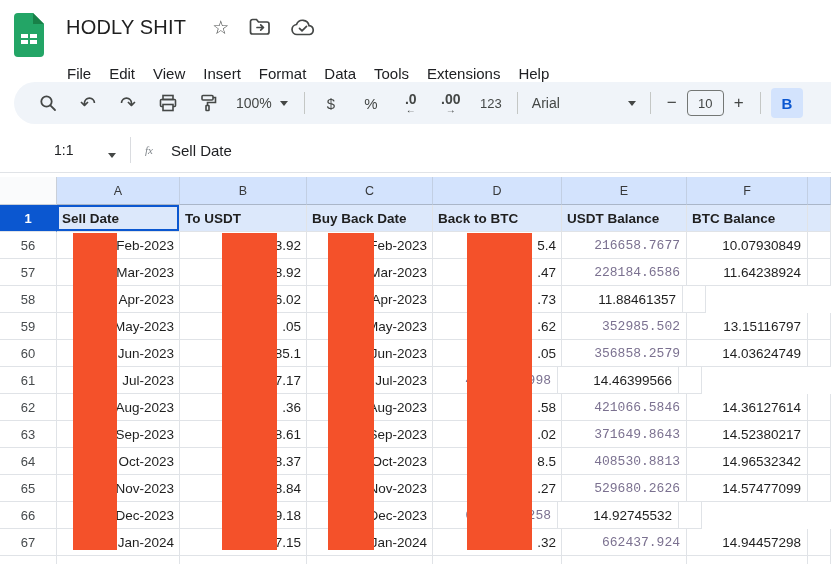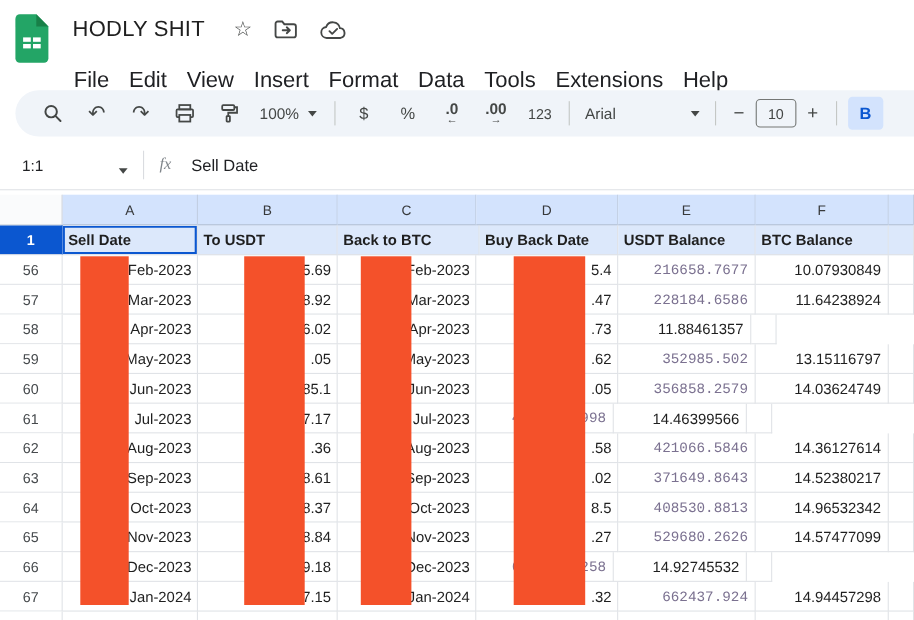--- a/index.html
+++ b/index.html
@@ -9,21 +9,21 @@
 
   
   .titlebar { position:absolute; top:0; left:0; width:831px; height:78px; display:flex; align-items:flex-start; padding:12px 0 0 12px; background:#fff; }
   .logo { flex:0 0 auto; margin-right:20px; }
   .title-block { display:flex; flex-direction:column; }
   .title-row { display:flex; align-items:center; height:30px; }
   .doc-title { font-size:20px; color:#1f1f1f; font-weight:500; letter-spacing:0.2px; }
   .title-icons { display:flex; align-items:center; gap:20px; margin-left:26px; color:#444746; }
   .star-glyph { font-size:19px; line-height:1; color:#444746; }
   .menubar { display:flex; align-items:center; height:26px; margin-top:2px; margin-left:-8px; }
-  .menu-item { font-size:20px; color:#202124; padding:2px 9px; border-radius:6px; cursor:default;margin-top:32px; }
+  .menu-item { font-size:15px; color:#202124; padding:2px 9px; border-radius:6px; cursor:default;margin-top:32px; }
 
   
   .qtoolbar { position:absolute; top:82px; left:14px; width:817px; height:42px; background:#f0f4f9; border-radius:24px 0 0 24px; display:flex; align-items:center; }
   .tbtn { width:40px; height:32px; display:flex; align-items:center; justify-content:center; color:#444746; flex:0 0 auto; }
   .tbtn.first { margin-left:14px; }
   .uglyph { font-size:19px; color:#444746; line-height:1; }
   .zoom-ctl { display:flex; align-items:center; margin:0 10px 0 8px; color:#444746; }
   .zoom-label { font-size:14px; color:#444746; margin-right:8px; }
   .caret { width:0; height:0; border-left:4px solid transparent; border-right:4px solid transparent; border-top:5px solid #444746; display:inline-block; }
   .tdivider { width:1px; height:22px; background:#c4c7c5; margin:0 6px; flex:0 0 auto; }
@@ -33,24 +33,24 @@
   .decfmt .sub { font-size:10px; color:#444746; margin-top:-1px; }
   .fmt123 { font-size:13px; color:#444746; font-weight:500;text-align:right; }
   .font-ctl { display:flex; align-items:center; justify-content:space-between; width:104px; margin:0 8px; }
   .font-name { font-size:14px; color:#444746; }
   .minusplus { font-size:17px; color:#444746; width:30px; text-align:center; }
   .size-box { width:37px; height:26px; border:1px solid #747775; border-radius:4px; display:flex; align-items:center; justify-content:center; font-size:13px; color:#444746; background:transparent; }
   .bold-btn { width:32px; height:30px; background:#d3e3fd; border-radius:4px; display:flex; align-items:center; justify-content:center; color:#0b57d0; font-weight:bold; font-size:15px; margin-left:4px; }
 
   
   .formula-row { position:absolute; top:128px; left:0; width:831px; height:45px; display:flex; align-items:center; border-bottom:1px solid #e0e3e7; background:#fff; }
-  .name-box { display:flex; align-items:flex-end; width:130px; padding-left:20px; }
+  .name-box { display:flex; align-items:flex-end; width:130px; padding-left:54px; }
   .name-box-text { font-size:14px; color:#202124; flex:1; }
   .fdivider { width:1px; height:26px; background:#dadce0; margin-right:14px; }
-  .fx { font-style:italic; font-size:15px; color:#80868b; margin-right:18px; font-family:"Liberation Serif", serif; }
+  .fx { font-style:italic; font-size:11px; color:#80868b; margin-right:18px; font-family:"Liberation Serif", serif; }
   .formula-content { font-size:15px; color:#202124; }
 
   
   .grid { position:absolute; top:177px; left:0; width:831px; background:#fff; }
   .colhdr-row, .row { display:flex; }
   .colhdr-row { height:28px; }
   .corner { width:57px; height:28px; background:#fafbfc; border-right:1px solid #c9cfd8; border-bottom:1px solid #c9cfd8; }
   .colhdr { height:28px; background:#d3e3fd; border-right:1px solid #c2cfe3; border-bottom:1px solid #aab6c8; display:flex; align-items:center; justify-content:center; font-size:12.5px; color:#37393b; }
   .col-a{width:123px}.col-b{width:127px}.col-c{width:126px}.col-d{width:129px}.col-e{width:125px}.col-f{width:121px}.col-g{width:23px}
   .rowhdr { width:57px; display:flex; align-items:center; justify-content:center; font-size:13px; color:#464a4d; border-right:1px solid #e0e3e7; border-bottom:1px solid #e0e3e7; background:#fff; }
@@ -203,31 +203,31 @@
         <div class="colhdr col-c">C</div>
         <div class="colhdr col-d">D</div>
         <div class="colhdr col-e">E</div>
         <div class="colhdr col-f">F</div>
         <div class="colhdr col-g"></div>
       </div>
     <div class="row row1" id="row1">
       <div class="rowhdr">1</div>
     <div class="cell row1cell col-a active-cell">Sell Date</div>
         <div class="cell row1cell col-b">To USDT</div>
+        <div class="cell row1cell col-c">Buy Back Date</div>
         <div class="cell row1cell col-d">Back to BTC</div>
-        <div class="cell row1cell col-c">Buy Back Date</div>
         <div class="cell row1cell col-e">USDT Balance</div>
         <div class="cell row1cell col-f">BTC Balance</div>
         <div class="cell row1cell col-g"></div>
       </div>
     <div id="rows">
         <div class="row">
           <div class="rowhdr">56</div>
           <div class="col-a cell date">Feb-2023</div>
-          <div class="col-b cell num">5.69</div>
+          <div class="col-b cell num">3.92</div>
           <div class="col-c cell date">Feb-2023</div>
           <div class="col-d cell num">5.4</div>
           <div class="col-e cell usdt">216658.7677</div>
           <div class="col-f cell btc">10.07930849</div>
           <div class="col-g cell"></div>
         </div>
         <div class="row">
           <div class="rowhdr">57</div>
           <div class="col-a cell date">Mar-2023</div>
           <div class="col-b cell num">8.92</div>

